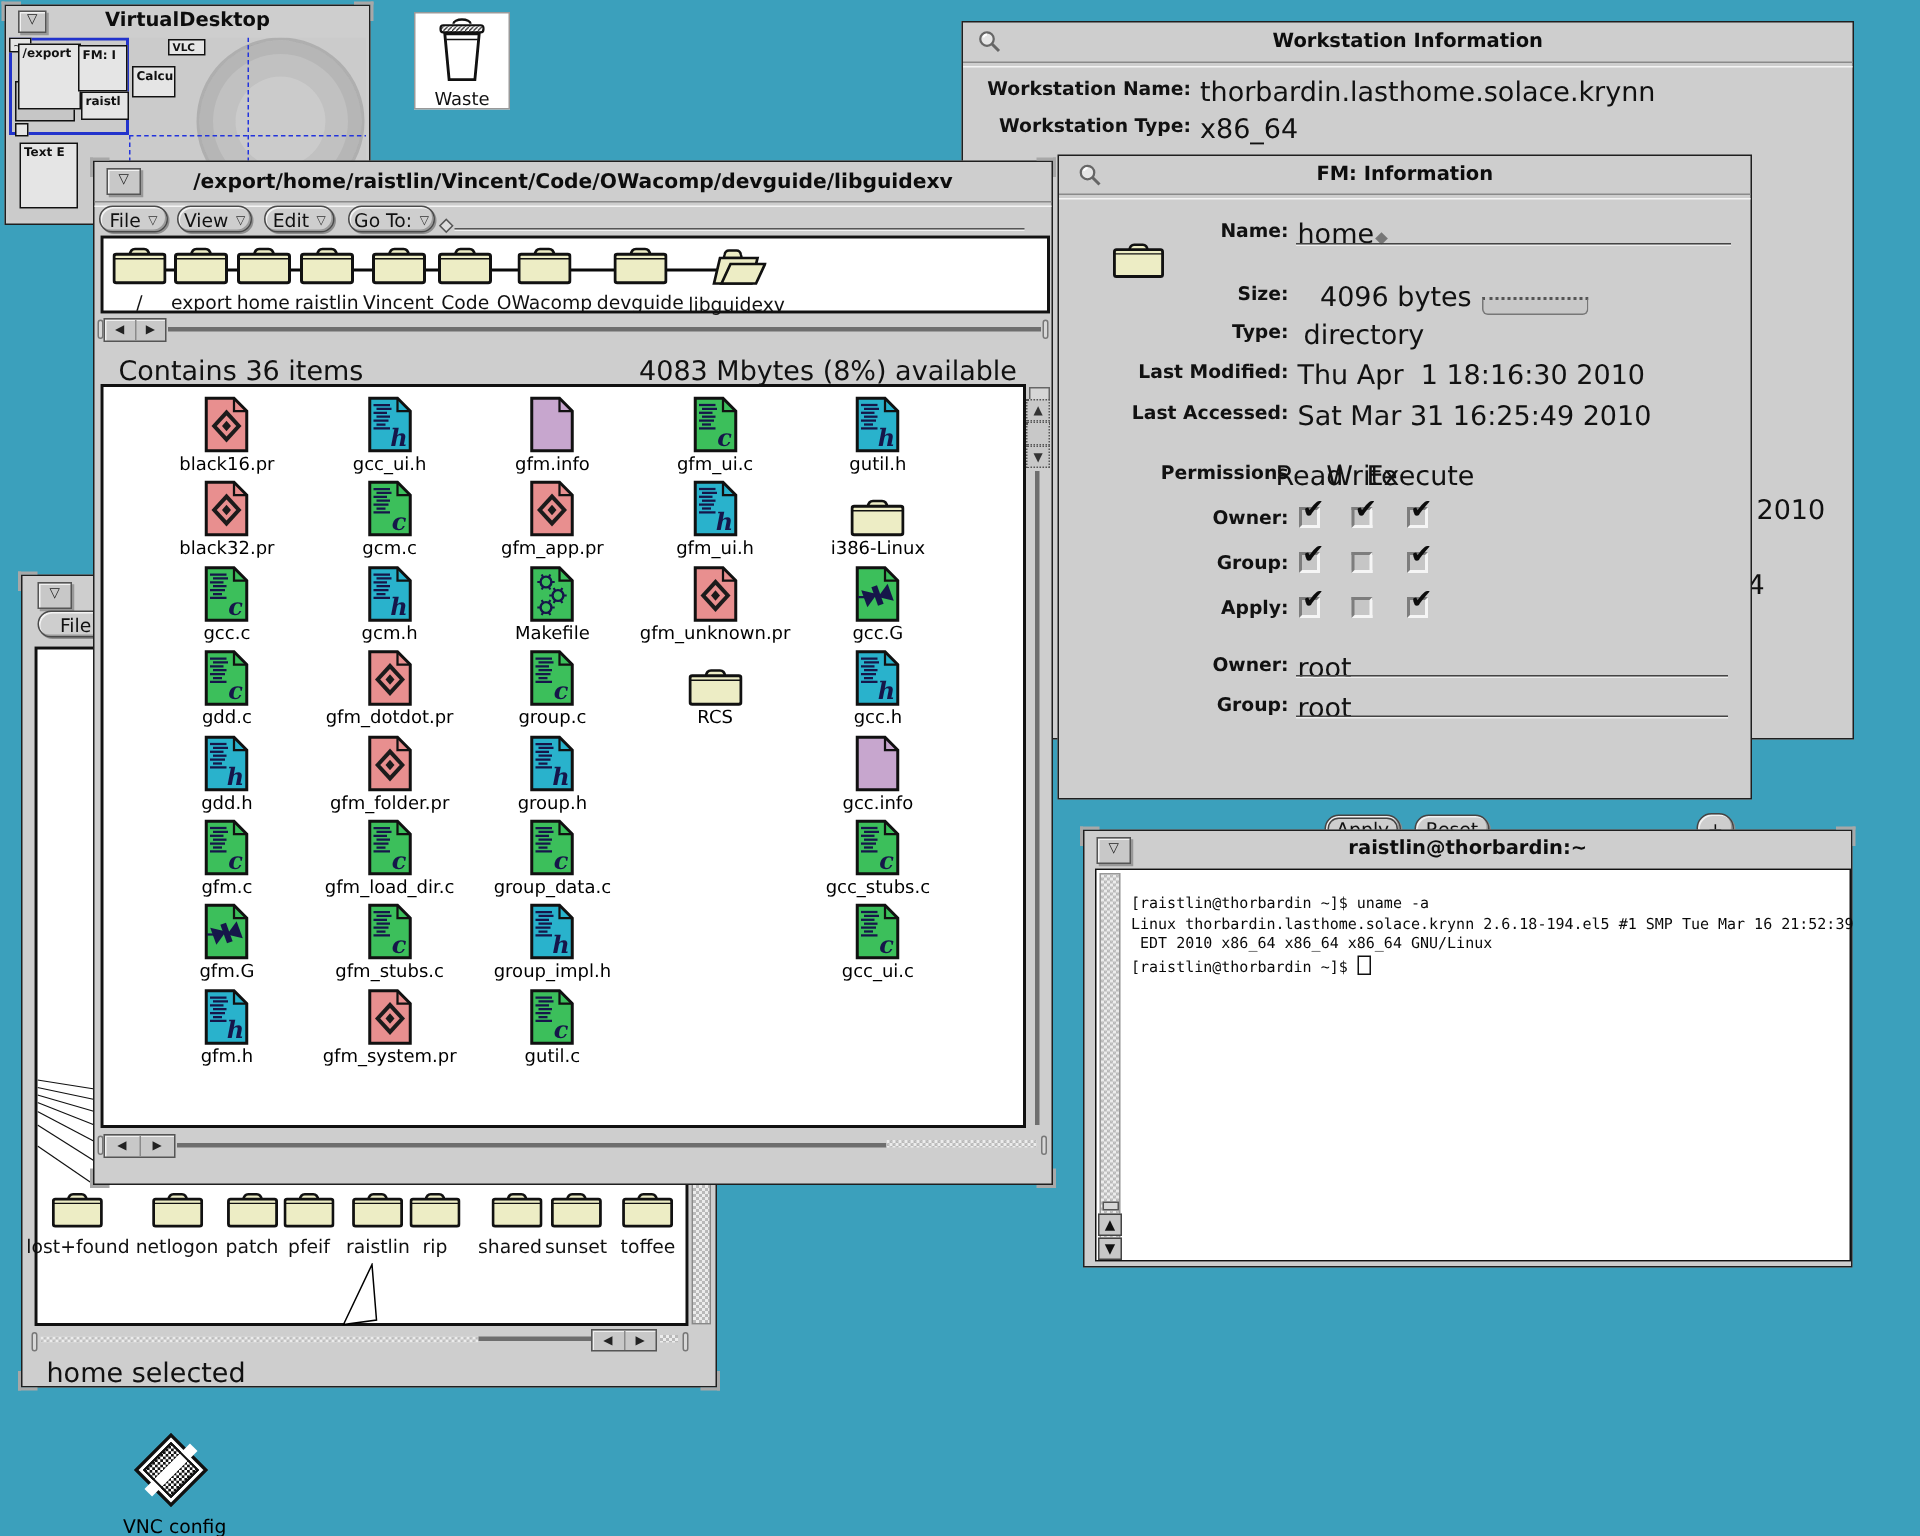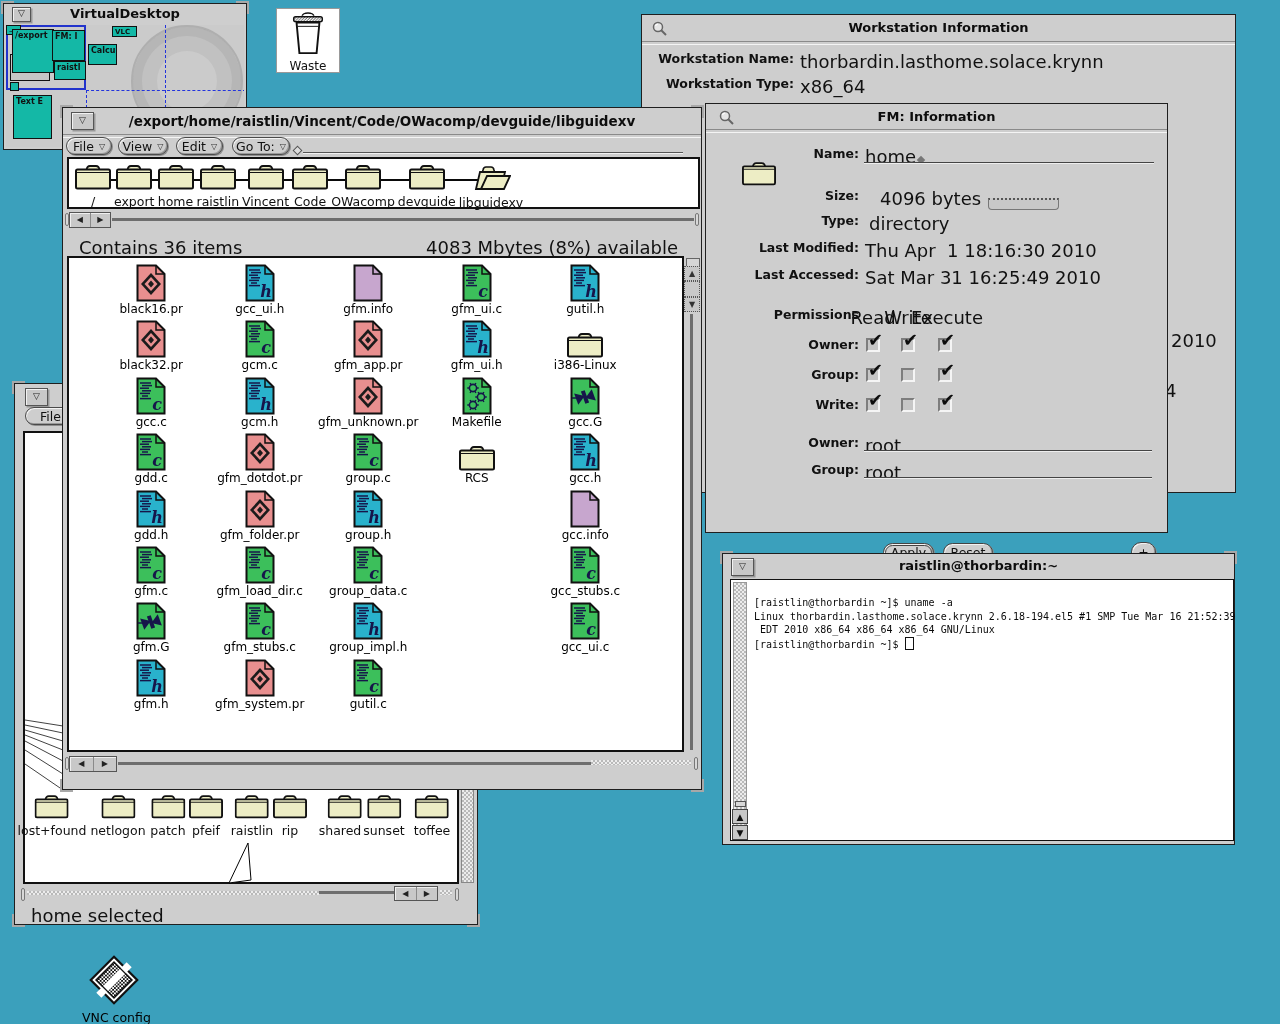--- a/index.html
+++ b/index.html
@@ -36,21 +36,21 @@
       font-size:12.5px;box-shadow:inset 1px 1px 0 #f2f2f2,inset -1px -1px 0 #999,1px 1px 0 #8e8e8e;box-sizing:border-box;margin-top:40px;}
   .btn-oval.default::before{content:"";position:absolute;inset:1px;border:1px solid #444;border-radius:8px;}
   #fm-grid{position:absolute;left:28px;top:4px;display:grid;grid-template-columns:repeat(5,108.5px);grid-auto-rows:56.4px;}
   .fitem{display:flex;flex-direction:column;align-items:center;}
   .fitem .iconwrap{height:40px;display:flex;align-items:flex-end;}
   .fitem .flabel{font-size:12px;margin-top:0px;color:#000;white-space:nowrap;}
   #fm-path{position:absolute;left:6px;top:5px;display:flex;align-items:flex-start;}
   .path-item{display:flex;flex-direction:column;align-items:center;margin-right:3px;position:relative;z-index:1;}
   .path-item .plabel{font-size:12.5px;white-space:nowrap;margin-top:0;}
   #path-line{position:absolute;left:14px;top:20px;width:420px;height:2px;background:#0a0a0a;z-index:0;}
-  .mini{position:absolute;background:#14b8a6;border:1px solid #111;font-size:8px;font-weight:bold;line-height:9px;overflow:hidden;padding:1px 0 0 2px;box-sizing:border-box;white-space:nowrap;}
+  .mini{position:absolute;background:#e5e5e5;border:1px solid #111;font-size:8px;font-weight:bold;line-height:9px;overflow:hidden;padding:1px 0 0 2px;box-sizing:border-box;white-space:nowrap;}
   .dash-v{position:absolute;width:0;border-left:1px dashed #2233dd;}
   .dash-h{position:absolute;height:0;border-top:1px dashed #2233dd;}
   .hfolder{position:absolute;display:flex;flex-direction:column;align-items:center;transform:translateX(-50%);}
   .hfolder .flabel{font-size:12.5px;white-space:nowrap;}
   .nk{position:absolute;width:11px;height:11px;pointer-events:none;}
   .nk.tl{left:-3px;top:-3px;border-left:2px solid #a8a8a8;border-top:2px solid #a8a8a8;}
   .nk.tr{right:-3px;top:-3px;border-right:2px solid #a8a8a8;border-top:2px solid #a8a8a8;}
   .nk.bl{left:-3px;bottom:-3px;border-left:2px solid #a8a8a8;border-bottom:2px solid #a8a8a8;}
   .nk.br{right:-3px;bottom:-3px;border-right:2px solid #a8a8a8;border-bottom:2px solid #a8a8a8;}
   pre{margin:0;font-family:"DejaVu Sans Mono",monospace;font-size:10px;line-height:13.5px;color:#0a0a0a;}
@@ -275,21 +275,21 @@
   <div class="lbl" style="left:8px;top:233px;width:145px;">Owner:</div>
   <div class="cb on" style="left:160px;top:234px;"></div>
   <div class="cb on" style="left:195px;top:234px;"></div>
   <div class="cb on" style="left:232px;top:234px;"></div>
 
   <div class="lbl" style="left:8px;top:263px;width:145px;">Group:</div>
   <div class="cb on" style="left:160px;top:264px;"></div>
   <div class="cb" style="left:195px;top:264px;"></div>
   <div class="cb on" style="left:232px;top:264px;"></div>
 
-  <div class="lbl" style="left:8px;top:293px;width:145px;">Write:</div>
+  <div class="lbl" style="left:8px;top:293px;width:145px;">Apply:</div>
   <div class="cb on" style="left:160px;top:294px;"></div>
   <div class="cb" style="left:195px;top:294px;"></div>
   <div class="cb on" style="left:232px;top:294px;"></div>
 
   <div class="lbl" style="left:8px;top:331px;width:145px;">Owner:</div>
   <div class="val" style="left:159px;top:331px;">root</div>
   <div class="ul" style="left:158px;top:346px;width:288px;"></div>
 
   <div class="lbl" style="left:8px;top:358px;width:145px;">Group:</div>
   <div class="val" style="left:159px;top:358px;">root</div>
@@ -601,32 +601,20 @@
                 <line x1="4" y1="11.2" x2="13" y2="11.2"></line>
                 <line x1="6" y1="13.8" x2="15" y2="13.8"></line>
                 <line x1="4" y1="16.4" x2="14" y2="16.4"></line>
                 <line x1="6" y1="19.0" x2="12" y2="19.0"></line>
                 <line x1="4" y1="21.6" x2="15" y2="21.6"></line>
               </g>
       <text x="21" y="33" font-size="16" font-weight="bold" font-style="italic" fill="#16164a" text-anchor="middle" font-family="DejaVu Serif,serif">h</text>
             </svg>
           </span>
                         <span class="flabel">gcm.h</span>
-        </div>
-        <div class="fitem">
-          <span class="iconwrap">
-            <svg width="30" height="38" viewBox="0 0 30 38">
-    <path d="M1.5 1.5 h18.5 l8.5 8.5 v26.5 h-27 z" fill="#E88F8F" stroke="#111" stroke-width="2"></path>
-    <path d="M20 1.5 v8.5 h8.5" fill="none" stroke="#111" stroke-width="1.5"></path>
-              <polygon points="15,9 25,20 15,31 5,20" fill="#1b1b1b"></polygon>
-             <polygon points="15,13 21.5,20 15,27 8.5,20" fill="#E88F8F"></polygon>
-             <polygon points="15,16.5 18,20 15,23.5 12,20" fill="#1b1b1b"></polygon>
-            </svg>
-          </span>
-                        <span class="flabel">gfm_unknown.pr</span>
         </div>
         <div class="fitem">
           <span class="iconwrap">
             <svg width="30" height="38" viewBox="0 0 30 38">
     <path d="M1.5 1.5 h18.5 l8.5 8.5 v26.5 h-27 z" fill="#3CBF5B" stroke="#111" stroke-width="2"></path>
     <path d="M20 1.5 v8.5 h8.5" fill="none" stroke="#111" stroke-width="1.5"></path>
               <circle cx="11" cy="11" r="3.6" fill="none" stroke="#16164a" stroke-width="1.6"></circle>
               <line x1="14.6" y1="11.0" x2="16.8" y2="11.0" stroke="#16164a" stroke-width="1.4"></line>
               <line x1="12.8" y1="14.1" x2="13.9" y2="16.0" stroke="#16164a" stroke-width="1.4"></line>
               <line x1="9.2" y1="14.1" x2="8.1" y2="16.0" stroke="#16164a" stroke-width="1.4"></line>
@@ -647,20 +635,32 @@
               <line x1="7.4" y1="28.0" x2="5.2" y2="28.0" stroke="#16164a" stroke-width="1.4"></line>
               <line x1="9.2" y1="24.9" x2="8.1" y2="23.0" stroke="#16164a" stroke-width="1.4"></line>
               <line x1="12.8" y1="24.9" x2="13.9" y2="23.0" stroke="#16164a" stroke-width="1.4"></line>
             </svg>
           </span>
                         <span class="flabel">Makefile</span>
         </div>
         <div class="fitem">
           <span class="iconwrap">
             <svg width="30" height="38" viewBox="0 0 30 38">
+    <path d="M1.5 1.5 h18.5 l8.5 8.5 v26.5 h-27 z" fill="#E88F8F" stroke="#111" stroke-width="2"></path>
+    <path d="M20 1.5 v8.5 h8.5" fill="none" stroke="#111" stroke-width="1.5"></path>
+              <polygon points="15,9 25,20 15,31 5,20" fill="#1b1b1b"></polygon>
+             <polygon points="15,13 21.5,20 15,27 8.5,20" fill="#E88F8F"></polygon>
+             <polygon points="15,16.5 18,20 15,23.5 12,20" fill="#1b1b1b"></polygon>
+            </svg>
+          </span>
+                        <span class="flabel">gfm_unknown.pr</span>
+        </div>
+        <div class="fitem">
+          <span class="iconwrap">
+            <svg width="30" height="38" viewBox="0 0 30 38">
     <path d="M1.5 1.5 h18.5 l8.5 8.5 v26.5 h-27 z" fill="#3CBF5B" stroke="#111" stroke-width="2"></path>
     <path d="M20 1.5 v8.5 h8.5" fill="none" stroke="#111" stroke-width="1.5"></path>
               <g fill="#16164a" transform="rotate(-20 15 20)">
                <polygon points="6,13 15,19 6,25"></polygon>
                 <polygon points="24,15 15,21 24,27"></polygon>
                <rect x="13" y="13.5" width="4" height="13"></rect>
               </g>
              <line x1="2" y1="21" x2="9" y2="21" stroke="#16164a" stroke-width="1.5"></line>
             </svg>
           </span>

